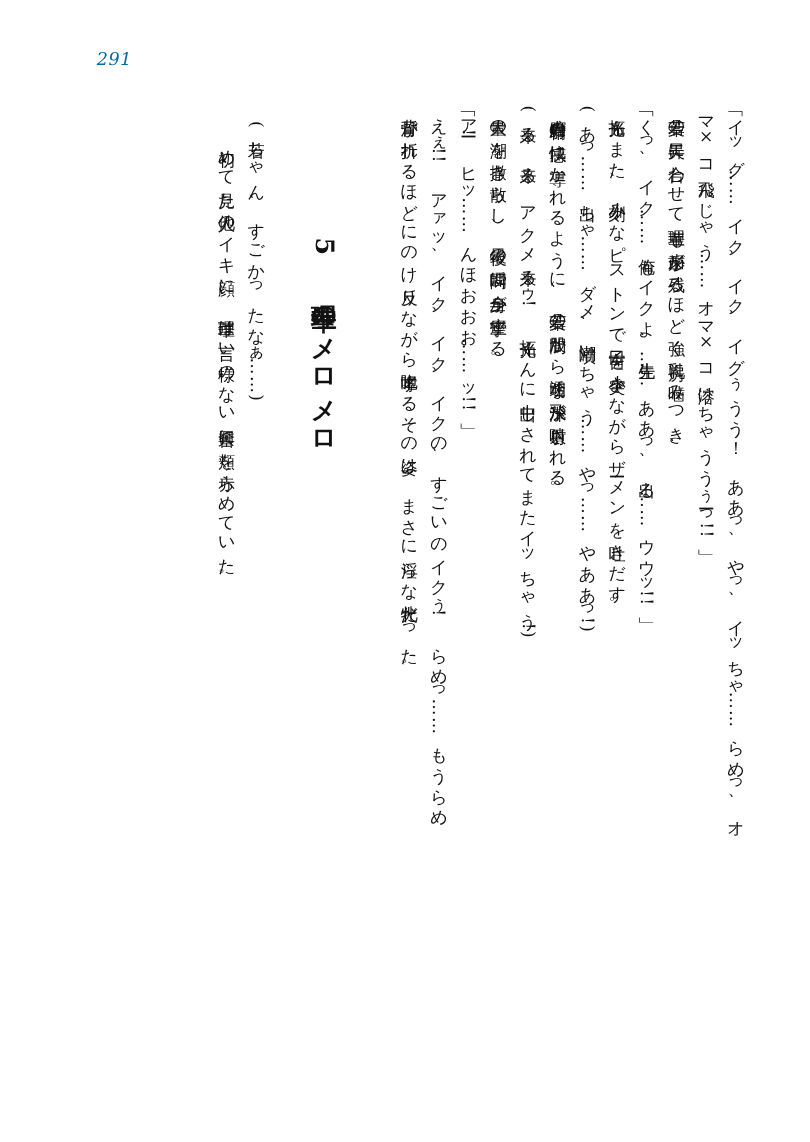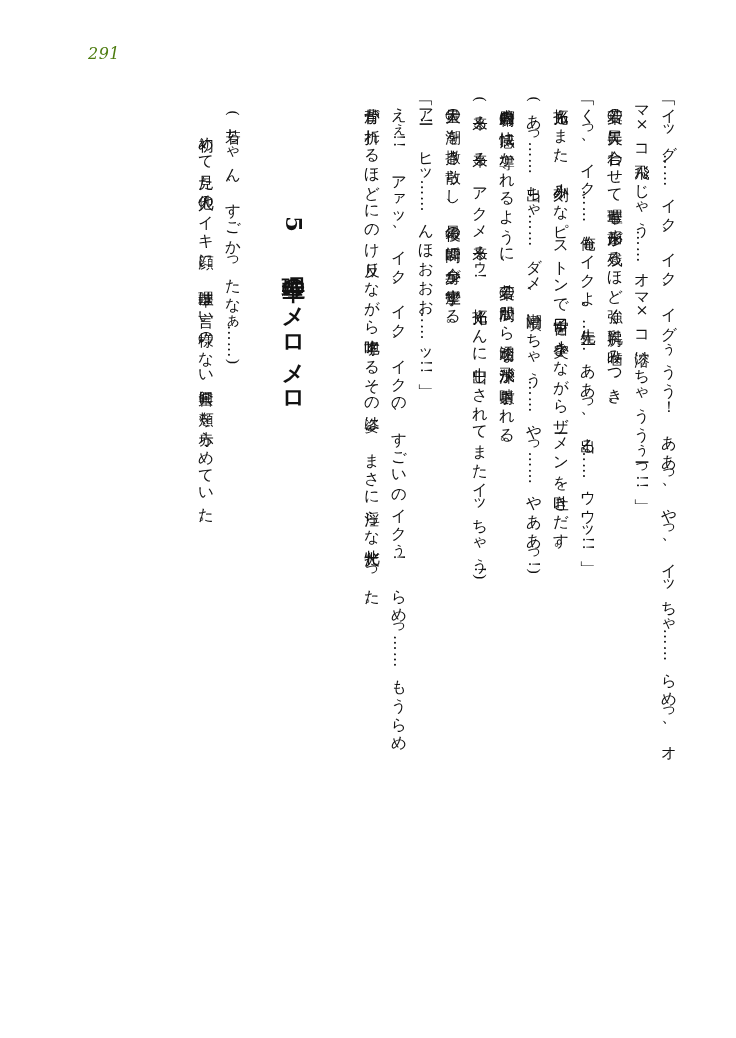--- a/index.html
+++ b/index.html
@@ -24,21 +24,21 @@
 
   
   #page-number {
     position: absolute;
     top: 44px;
     left: 88px;
     font-size: 16px;
     font-style: italic;
     font-family: "DejaVu Serif", "Liberation Serif", serif;
     letter-spacing: 0.5px;
-    color: #4d7c0f;
+    color: #0369a1;
   }
 
   
   #body-text {
     position: absolute;
     top: 96px;
     left: 60px;
     width: 616px;
     height: 800px;
     display: flex;

